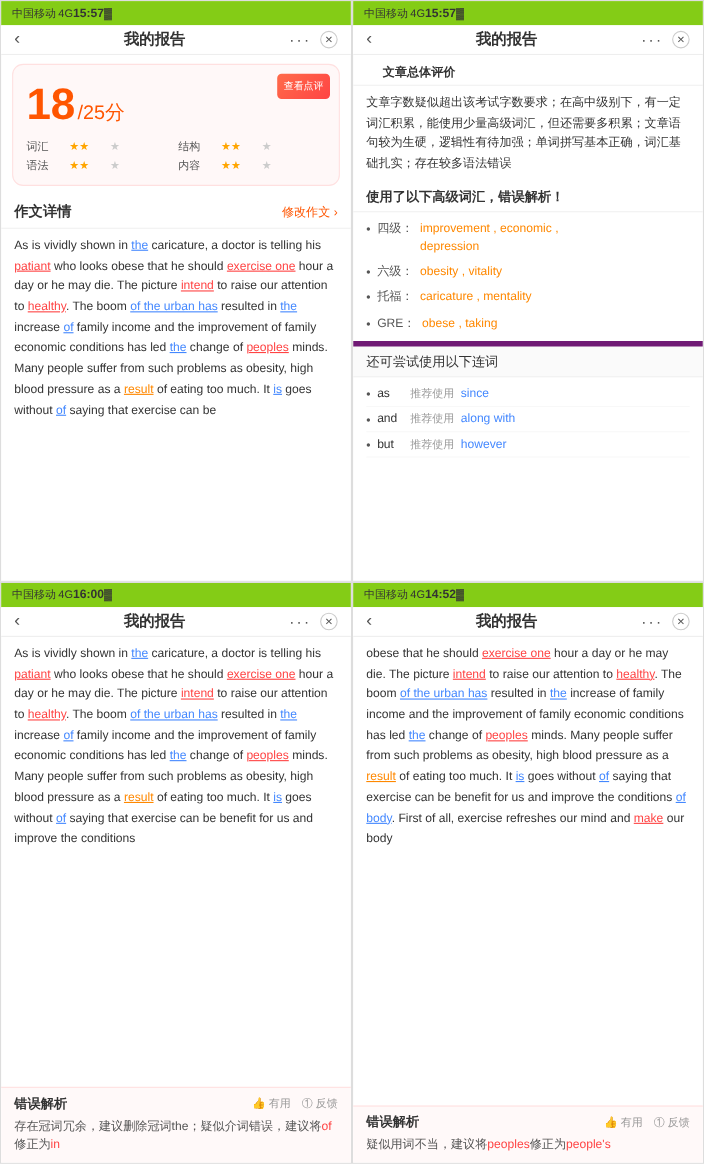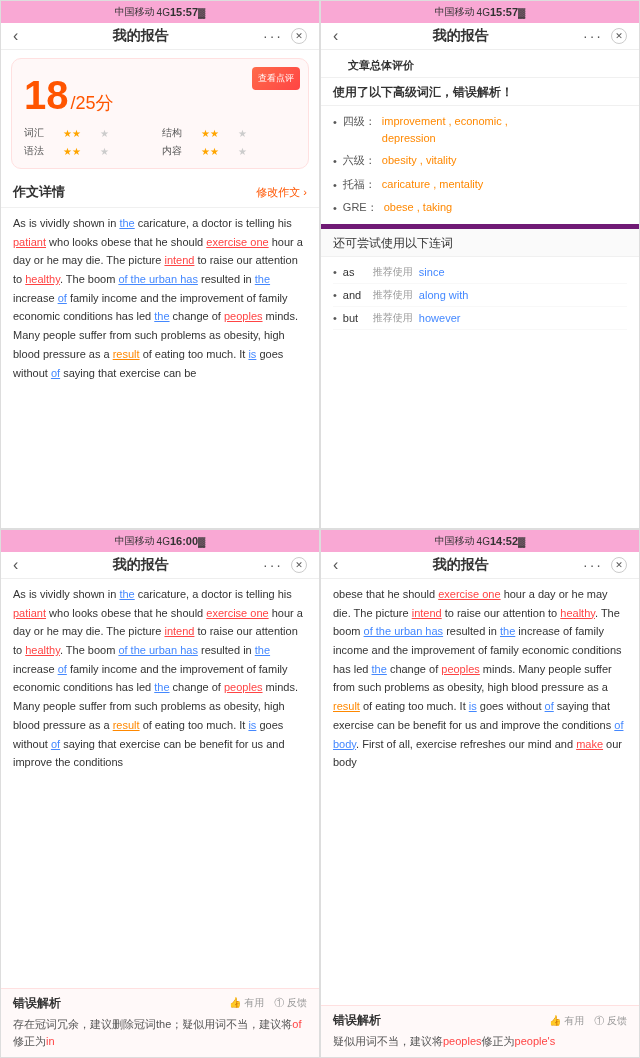--- a/index.html
+++ b/index.html
@@ -20,26 +20,26 @@
       display: flex;
       flex-direction: column;
       overflow: hidden;
       border: 0.5px solid #ddd;
       position: relative;
     }
 
     
     .status-bar {
       display: flex;
-      justify-content: center;
+      justify-content: flex-start;
       align-items: center;
       padding: 4px 10px;
       font-size: 10px;
       color: #333;
-      background: #f9a8d4;
+      background: #84cc16;
       flex-shrink: 0;
     }
     .status-bar .signal { display: flex; align-items: center; gap: 2px; font-size: 10px; }
     .status-bar .time { font-weight: 600; font-size: 11px; }
     .status-bar .battery { font-size: 10px; }
 
     
     .nav-bar {
       display: flex;
       justify-content: space-between;
@@ -285,20 +285,21 @@
     </div>
     <span class="nav-title">我的报告</span>
     <div class="nav-right">
       <span class="nav-dots">···</span>
       <span class="nav-close">✕</span>
     </div>
   </div>
 
   <div class="panel-body">
     <div class="overall-title">文章总体评价</div>
+    <div class="overall-text">文章字数疑似超出该考试字数要求；在高中级别下，有一定词汇积累，能使用少量高级词汇，但还需要多积累；文章语句较为生硬，逻辑性有待加强；单词拼写基本正确，词汇基础扎实；存在较多语法错误</div>
 
     <div class="vocab-title">使用了以下高级词汇，错误解析！</div>
     <div class="vocab-list">
       <div class="vocab-item">
         <span class="vocab-bullet">•</span>
         <span class="vocab-level">四级：</span>
         <span class="vocab-words">improvement , economic ,<br>depression</span>
       </div>
       <div class="vocab-item">
         <span class="vocab-bullet">•</span>
@@ -371,21 +372,21 @@
 
   <div class="error-bar">
     <div class="error-header">
       <span class="error-title">错误解析</span>
       <div class="error-actions">
         <span>👍 有用</span>
         <span>① 反馈</span>
       </div>
     </div>
     <div class="error-text">
-      <span>存在冠词冗余，建议删除冠词the；疑似用词不当，建议将</span><span class="error-highlight">of</span><span>修正为</span><span class="error-highlight">in</span>
+      <span>存在冠词冗余，建议删除冠词the；疑似介词错误，建议将</span><span class="error-highlight">of</span><span>修正为</span><span class="error-highlight">in</span>
     </div>
   </div>
 </div>
 
 <div class="panel">
 
   <div class="status-bar">
     <div class="signal">
       <span>中国移动</span>
       <span>4G</span>

